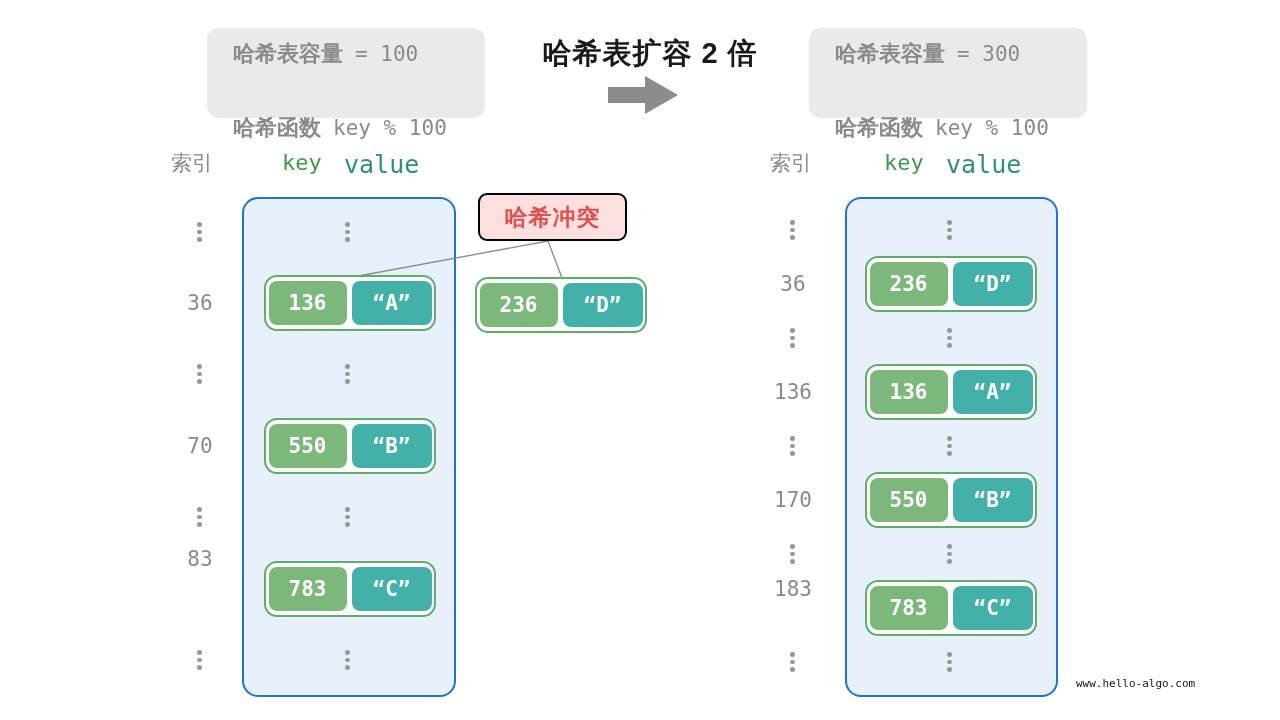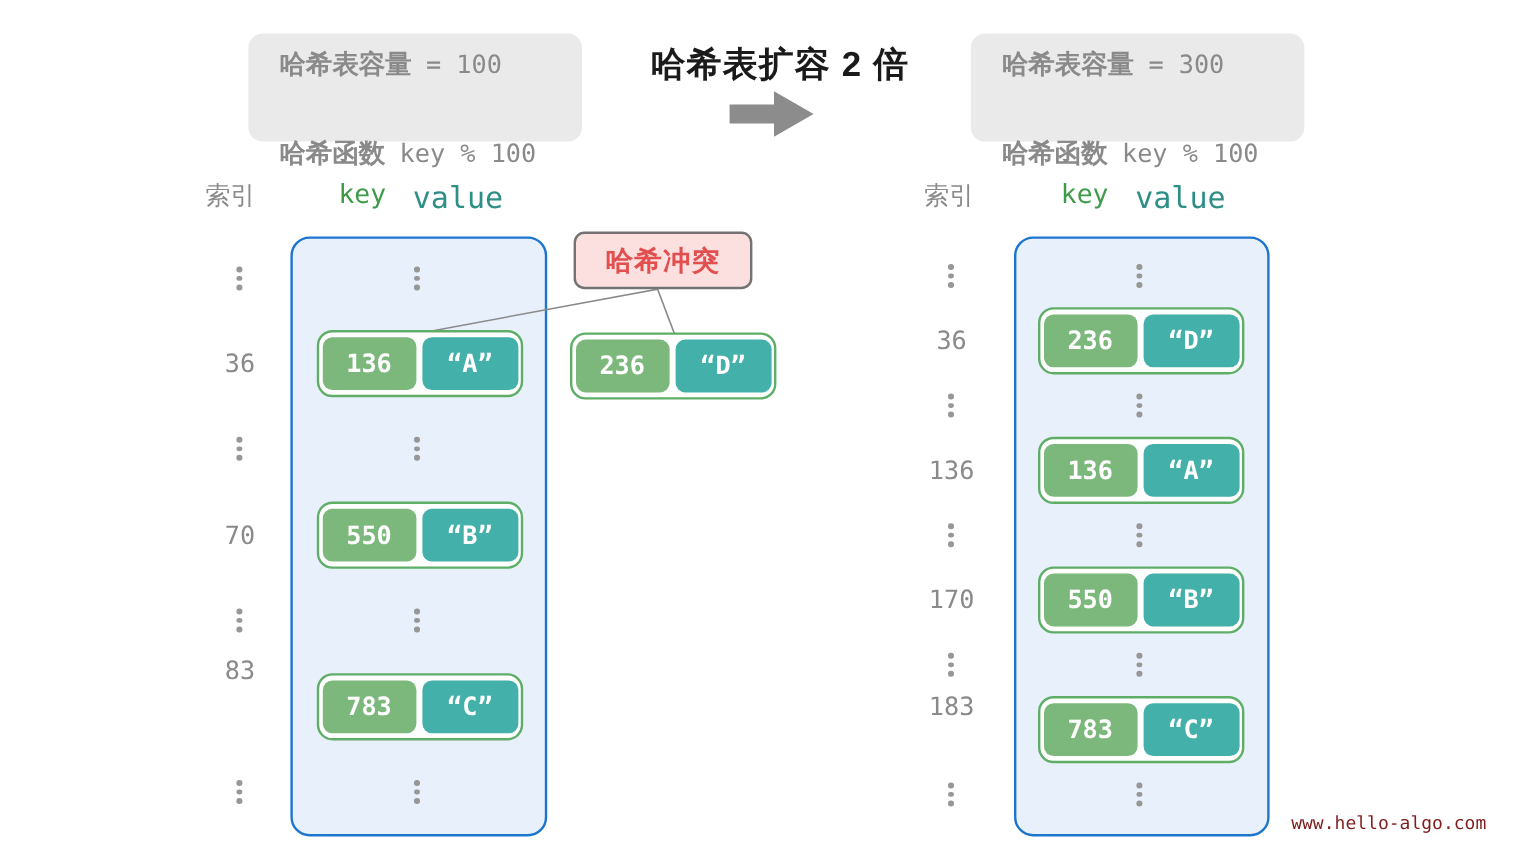--- a/index.html
+++ b/index.html
@@ -80,34 +80,34 @@
     font-family: "DejaVu Sans Mono", monospace;
     font-size: 21px; font-weight: 600;
   }
   .pair .key-box  { width: 78px; background: #7cb87b; }
   .pair .value-box{ width: 80px; background: #43b0a9; }
 
   
   .collision-label {
     position: absolute; left: 478px; top: 193px; width: 149px; height: 48px;
     background: #fcdfdf;
-    border: 2px solid #737373;
+    border: 2px solid #000000;
     border-radius: 9px;
     display: flex; align-items: center; justify-content: center;
     font-weight: 700; font-size: 23px; color: #e14f4f;
     letter-spacing: 1px;
     z-index: 7;
   }
 
   .connector-svg { position: absolute; left: 0; top: 0; z-index: 4; pointer-events: none; }
 
   .watermark {
     position: absolute; left: 1076px; top: 677px;
     font-family: "DejaVu Sans Mono", monospace;
-    font-size: 15px; color: #7f1d1d;
+    font-size: 11px; color: #0f172a;
     z-index: 2;
   }
 </style>
 </head>
 <body>
 
 <svg class="connector-svg" width="1280" height="720">
   <polyline points="353,277 548,241 562,278" fill="none" stroke="#8a8a8a" stroke-width="1.3"></polyline>
 </svg>
 

